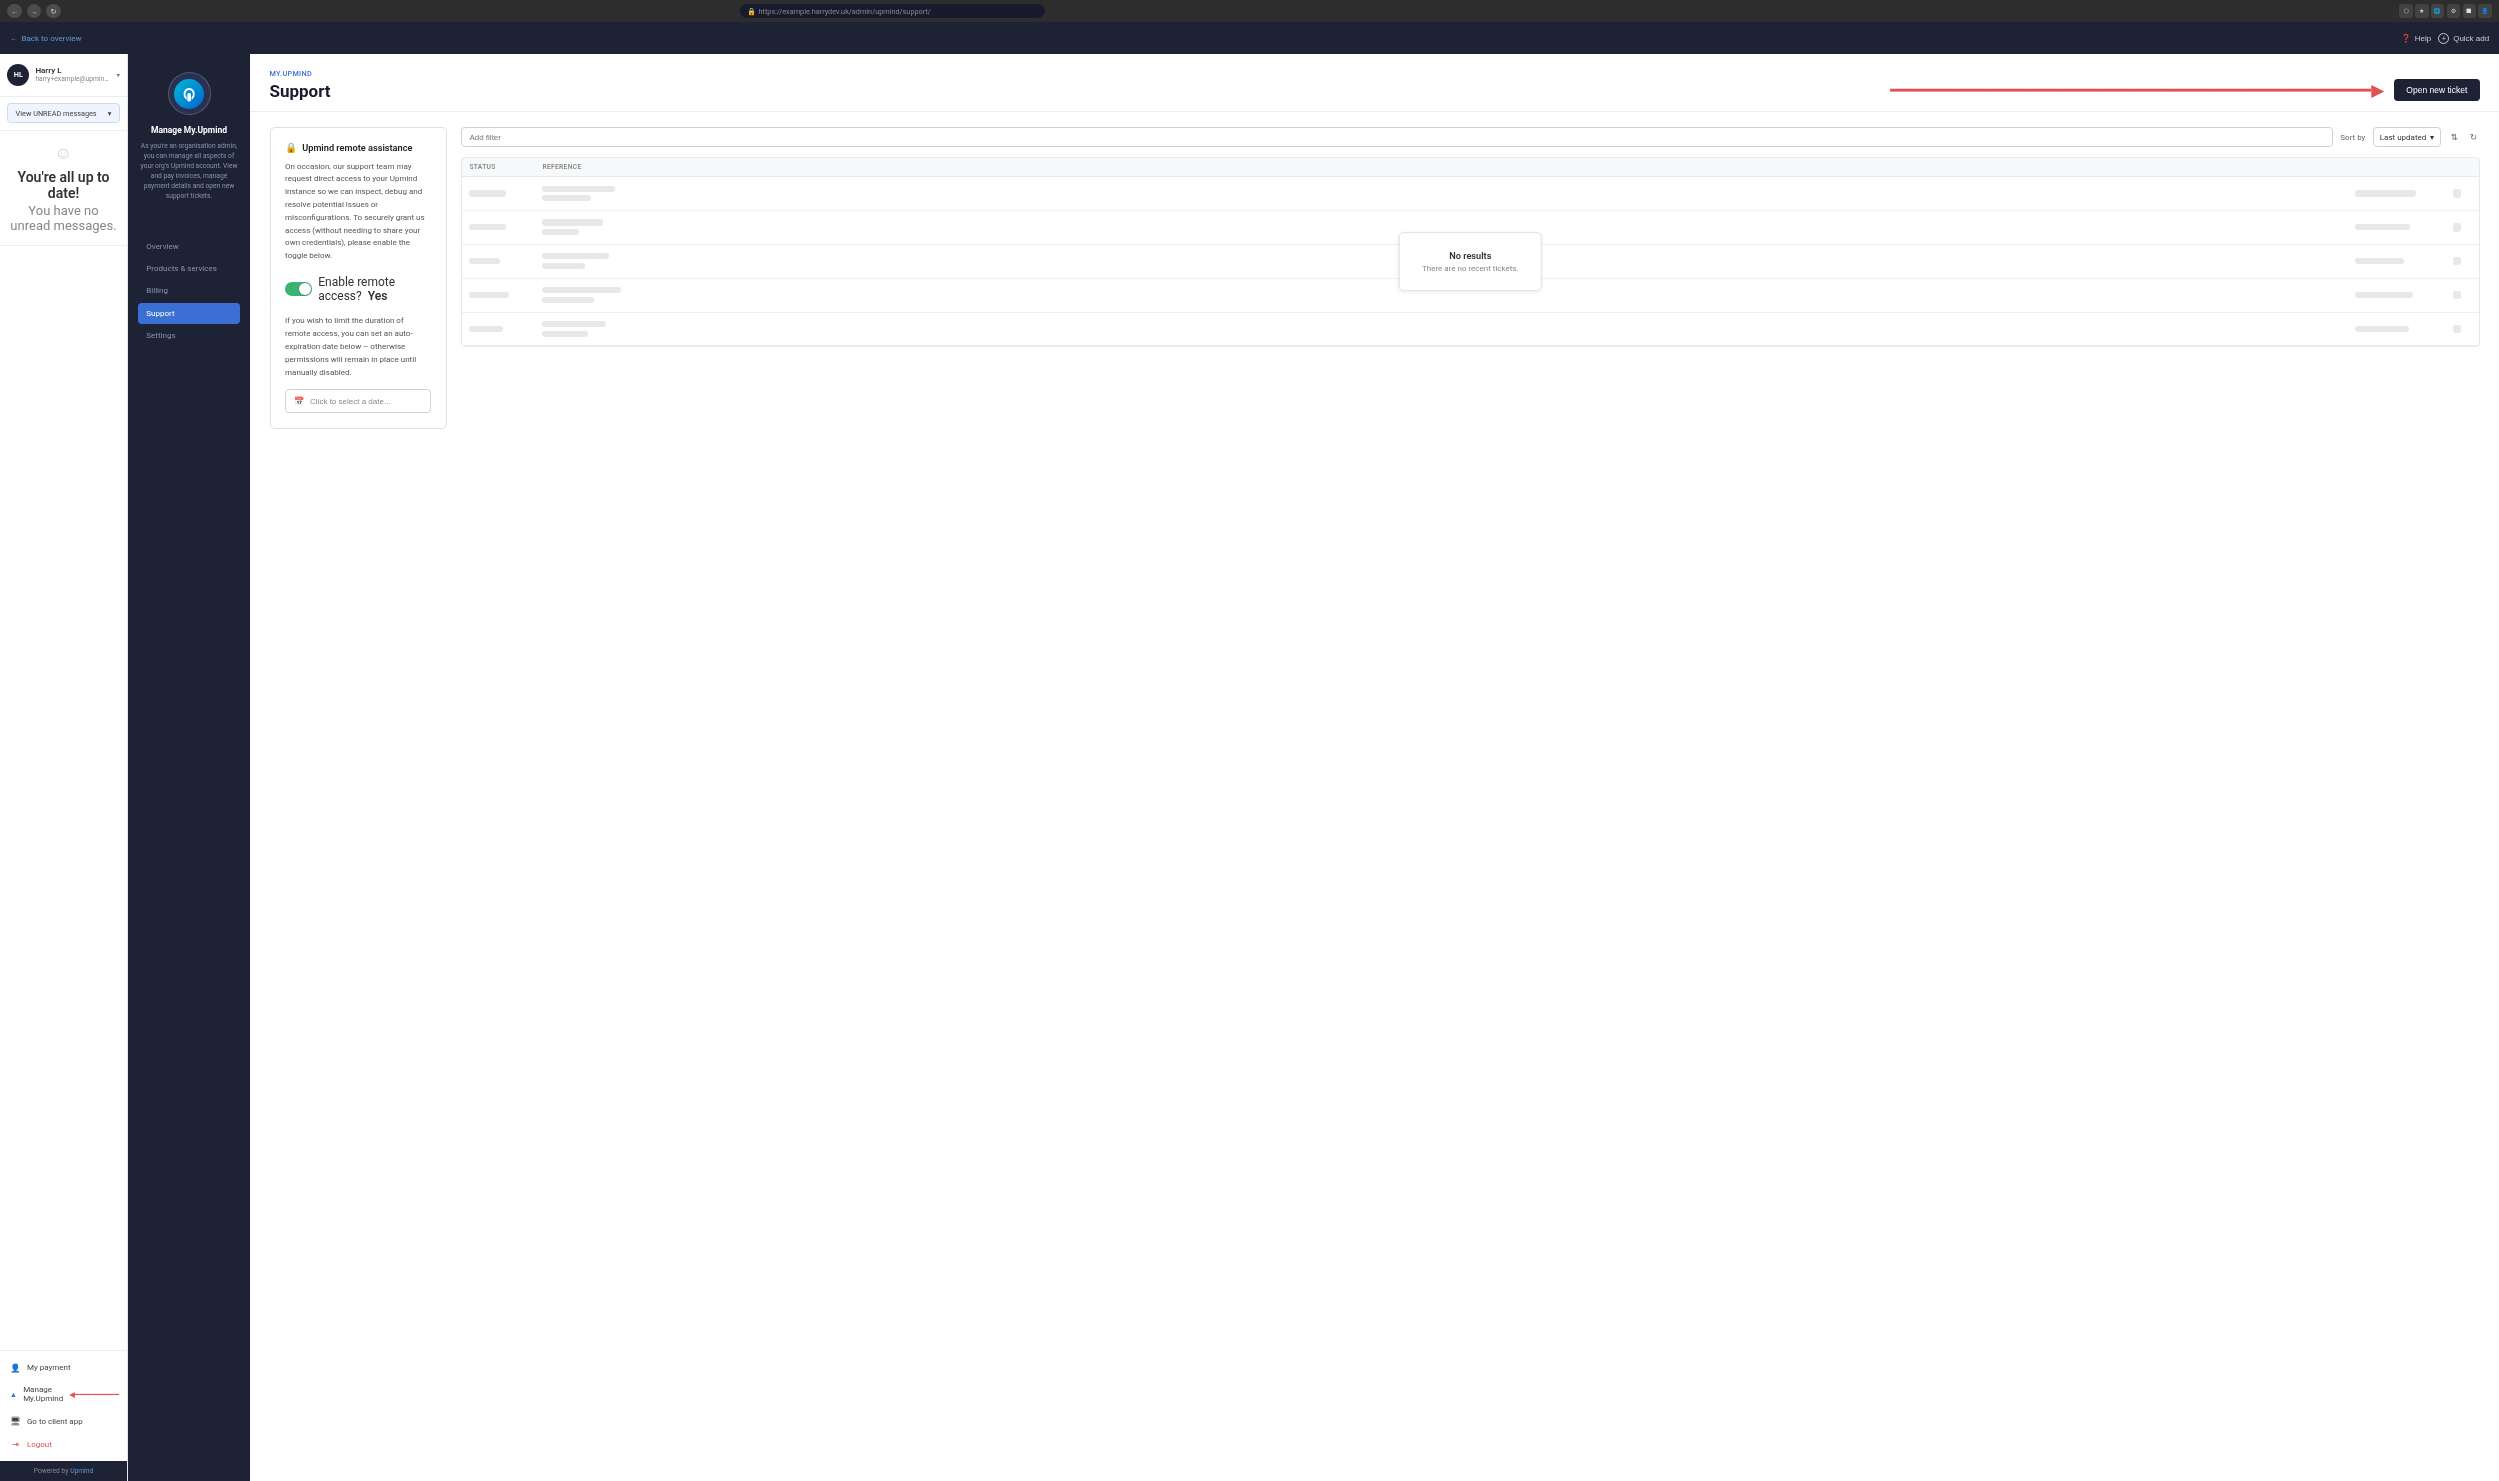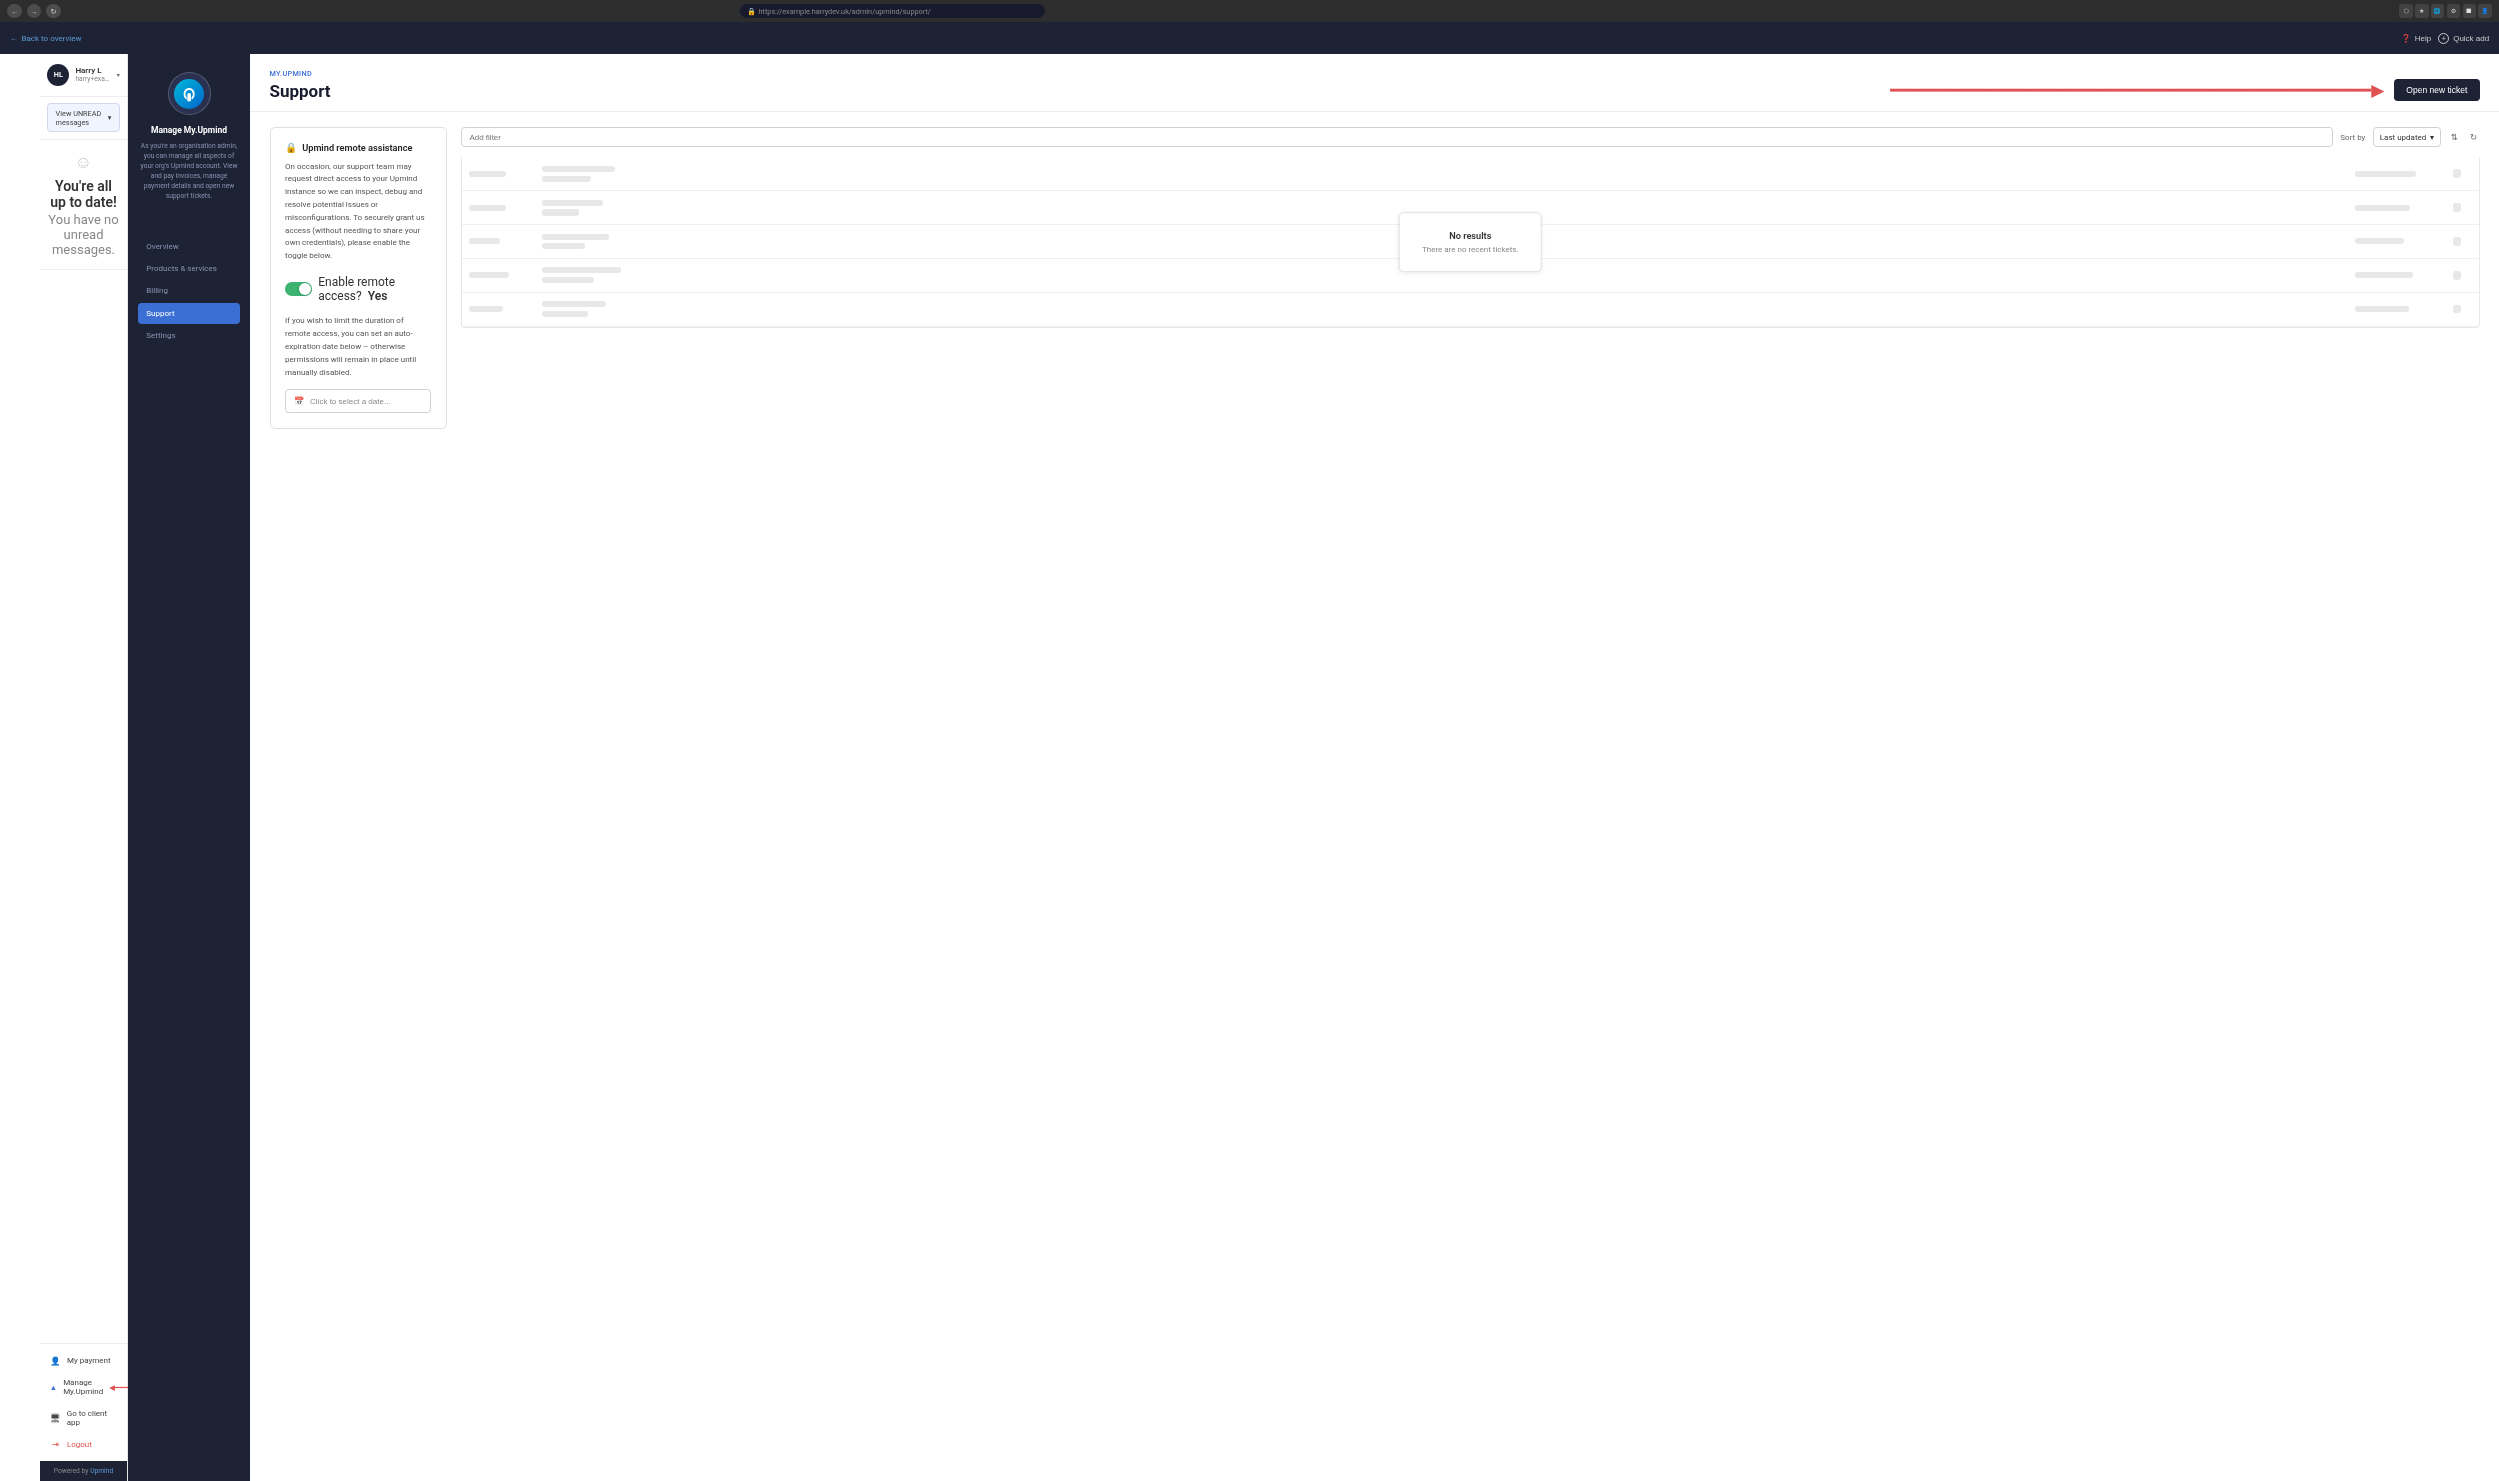--- a/index.html
+++ b/index.html
@@ -20,21 +20,21 @@
     .app-bar-spacer { flex: 1; }
     .app-bar-right { display: flex; align-items: center; gap: 7.3px; }
     .help-btn { color: #ccc; background: none; border: none; cursor: pointer; display: flex; align-items: center; gap: 3.7px; font-size: 8px; }
     .quick-add-btn { background: none; border: none; color: #ccc; cursor: pointer; display: flex; align-items: center; gap: 3.7px; font-size: 8px; }
     .quick-add-btn .plus-icon { width: 11px; height: 11px; border: 1.2px solid #ccc; border-radius: 50%; display: flex; align-items: center; justify-content: center; font-size: 7.3px; }
 
     
     .main-layout { display: flex; flex: 1; overflow: hidden; }
 
     
-    .sidebar { width: 128px; background: #fff; border-right: 0.6px solid #e8e8e8; display: flex; flex-direction: column; flex-shrink: 0; padding-left: 40px; }
+    .sidebar { width: 128px; background: #fff; border-right: 0.6px solid #e8e8e8; display: flex; flex-direction: column; flex-shrink: 0; }
     .sidebar-user { padding: 9.8px 7.3px; border-bottom: 0.6px solid #eee; display: flex; align-items: center; gap: 6.1px; cursor: pointer; }
     .user-avatar { width: 22px; height: 22px; border-radius: 50%; background: #1e2235; color: #fff; display: flex; align-items: center; justify-content: center; font-size: 7.3px; font-weight: 600; flex-shrink: 0; }
     .user-info { flex: 1; min-width: 0; }
     .user-name { font-weight: 600; font-size: 8px; color: #333; }
     .user-email { font-size: 6.7px; color: #888; white-space: nowrap; overflow: hidden; text-overflow: ellipsis; }
     .chevron-down { color: #666; font-size: 6.1px; }
 
     .sidebar-inbox { padding: 6.1px 7.3px; border-bottom: 0.6px solid #eee; }
     .inbox-select { display: flex; align-items: center; justify-content: space-between; background: #f0f4ff; border: 0.6px solid #d0d8f0; border-radius: 3.7px; padding: 4.9px 7.3px; cursor: pointer; font-size: 7.3px; color: #444; }
 
@@ -293,20 +293,26 @@
           <input class="filter-input" type="text" placeholder="Add filter" style="">
           <span class="sort-label">Sort by</span>
           <div class="sort-select">
             <span>Last updated</span>
             <span>▾</span>
           </div>
           <span class="sort-icon">⇅</span>
           <span class="refresh-icon">↻</span>
         </div>
 
+        <div class="table-header">
+          <div class="table-header-cell">STATUS</div>
+          <div class="table-header-cell">REFERENCE</div>
+          <div class="table-header-cell"></div>
+          <div class="table-header-cell"></div>
+        </div>
 
         <div class="table-body">
 
           <div class="skeleton-row">
             <div>
                 <div class="skeleton-block skel-status"></div>
               </div>
             <div>
                 <div class="skeleton-block skel-ref-main"></div>
                 <div class="skeleton-block skel-ref-sub" style="margin-top:3.7px;"></div>

